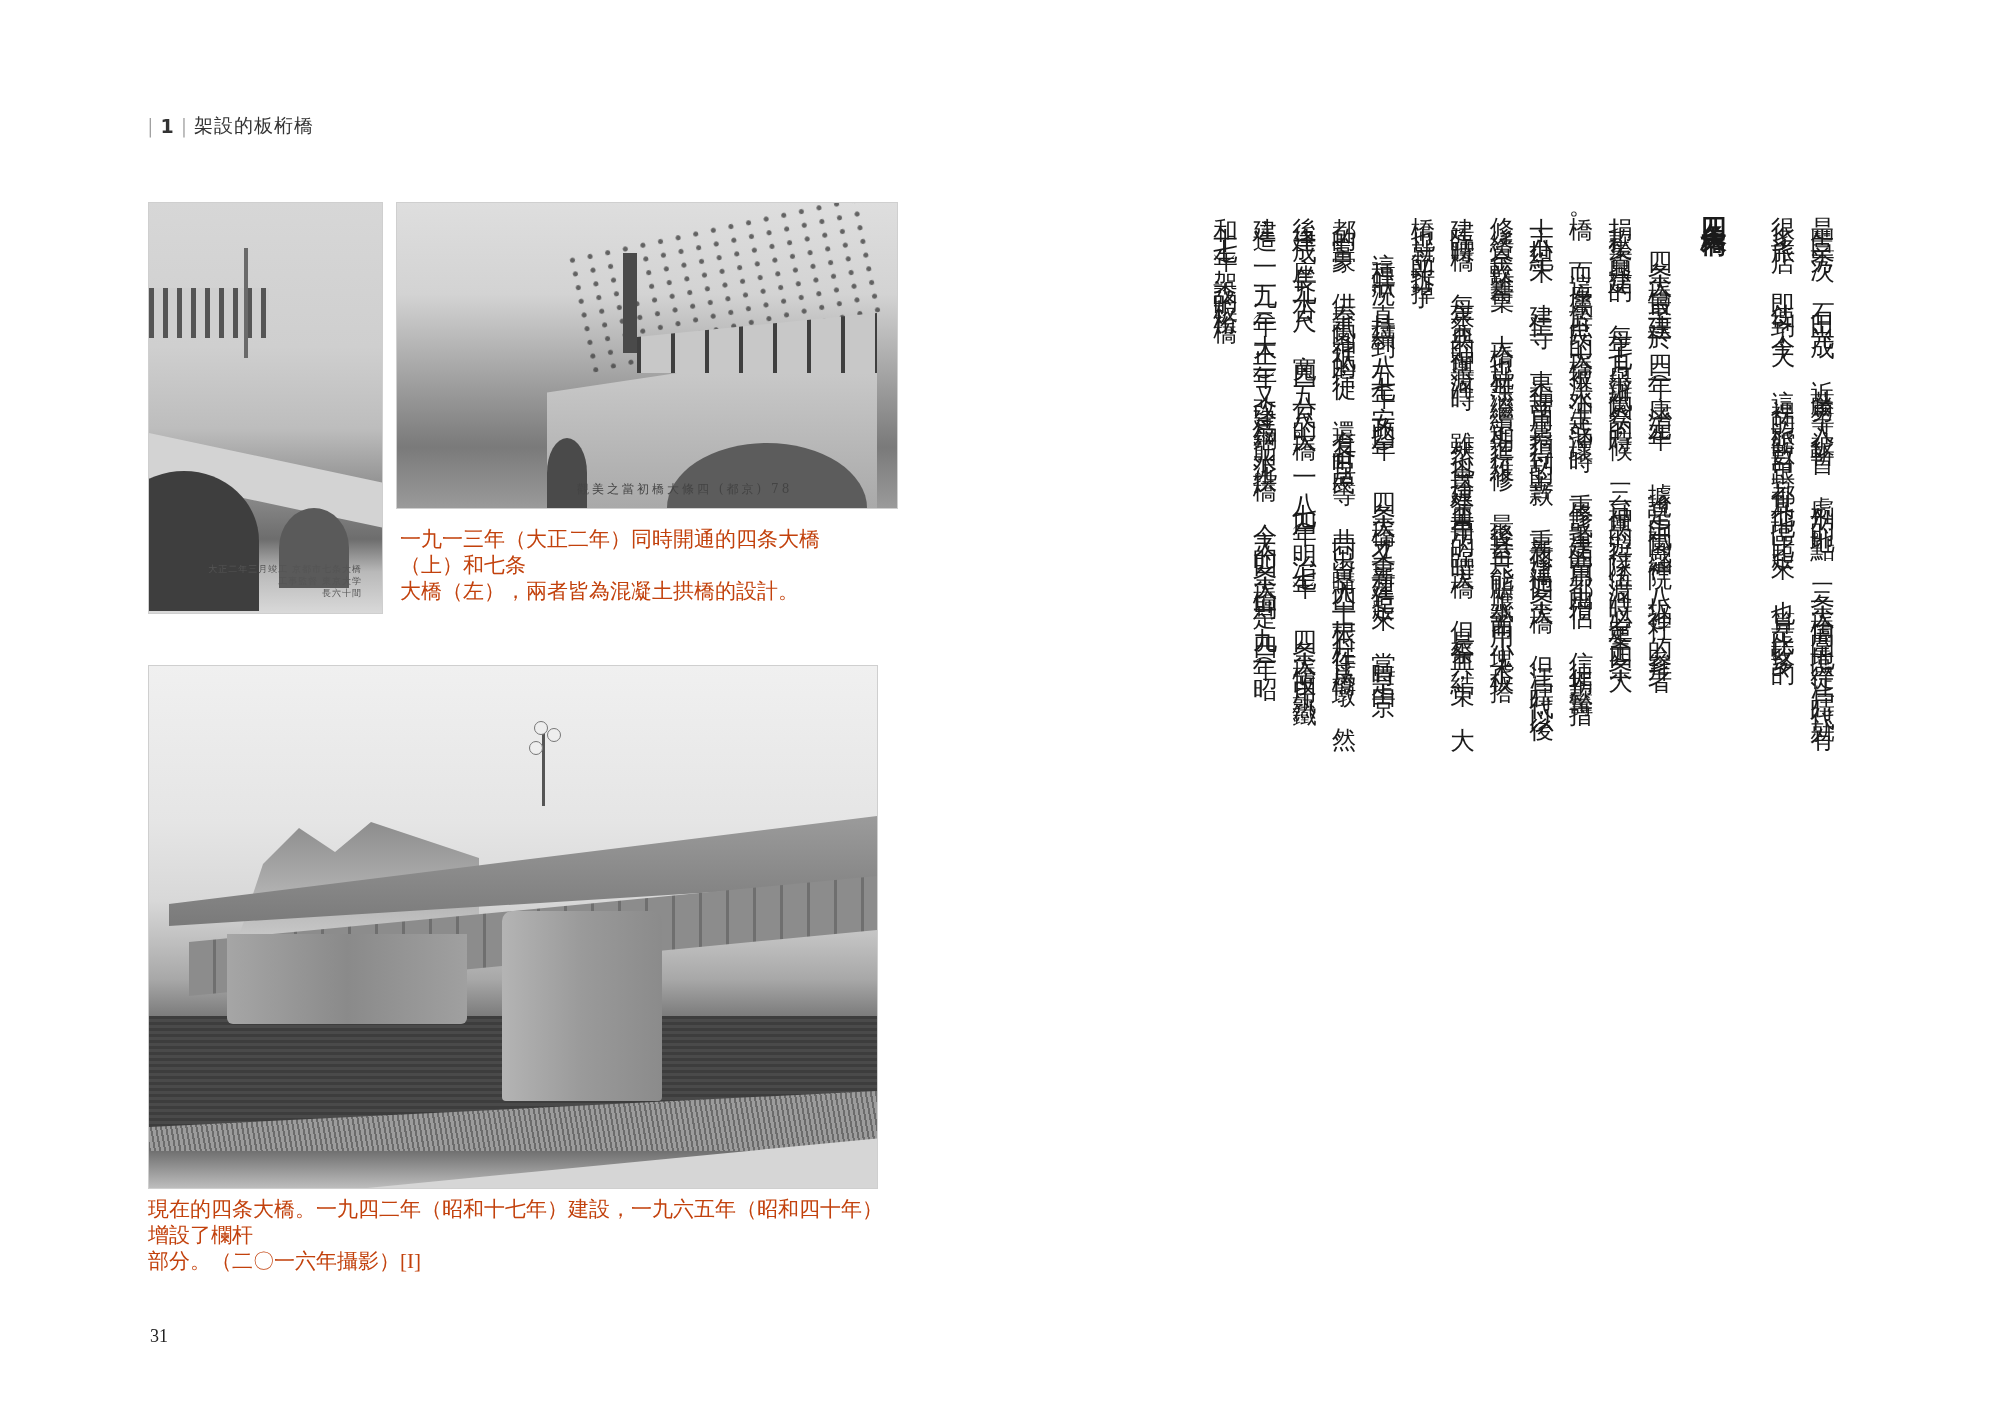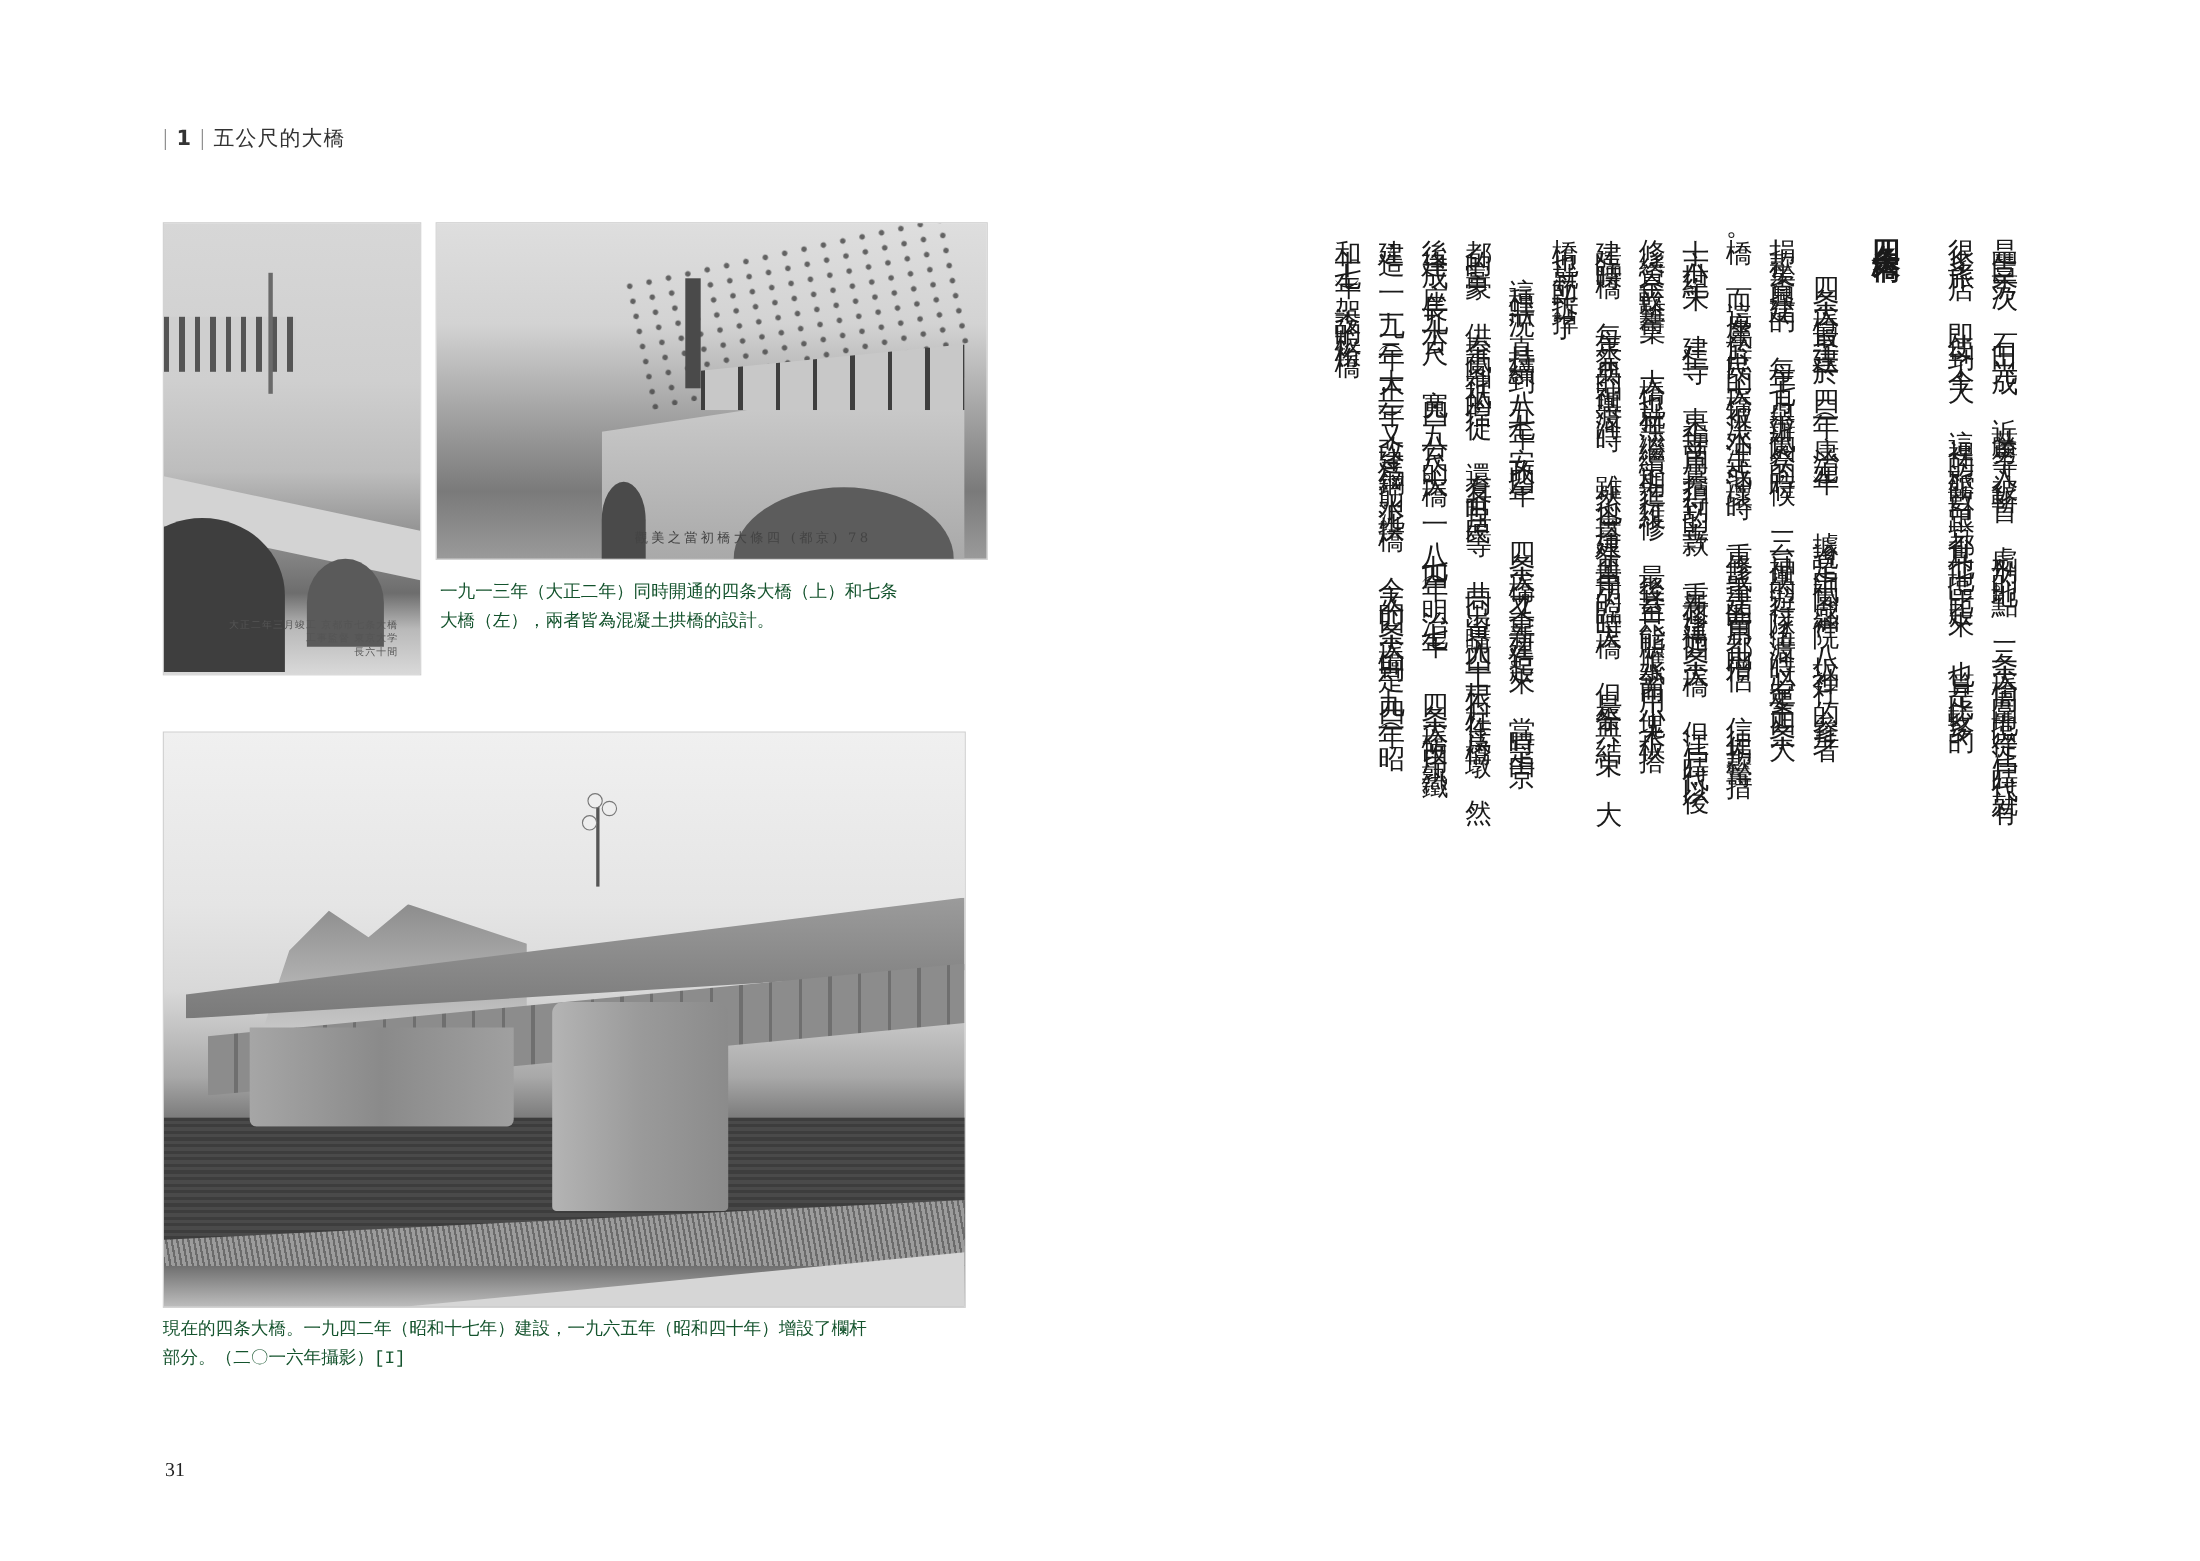--- a/index.html
+++ b/index.html
@@ -43,22 +43,22 @@
     .photo-shijo .bridge-body { position:absolute; left:150px; top:140px; width:330px; height:165px; background: linear-gradient(180deg,#cfcfcf,#a9a9a9); clip-path: polygon(0 30%, 100% 0, 100% 100%, 0 100%); }
     .photo-shijo .arch { position:absolute; left:270px; top:240px; width:200px; height:130px; border-radius:50% 50% 0 0; background:#5c5c5c; }
     .photo-shijo .arch-s { position:absolute; left:150px; top:235px; width:40px; height:70px; border-radius:50% 50% 0 0; background:#4a4a4a; }
     .photo-shijo .balustrade { position:absolute; left:240px; top:110px; width:240px; height:60px; background: repeating-linear-gradient(90deg,#3f3f3f 0 4px,#c8c8c8 4px 34px); clip-path: polygon(0 40%, 100% 0, 100% 100%, 0 100%); }
     .photo-shijo .tower { position:absolute; left:226px; top:50px; width:14px; height:100px; background:#4a4a4a; }
     .photo-shijo .flags { position:absolute; left:180px; top:20px; width:300px; height:120px;
       background: radial-gradient(circle at 20% 40%, #444 2px, transparent 3px) 0 0/18px 14px; transform: rotate(-12deg); opacity:.8; }
     .photo-shijo .label { position:absolute; left:180px; bottom:10px; font-size:12px; color:#444; letter-spacing:3px; }
 
     .caption {
-      position: absolute; font-family: Liberation Mono, monospace;
-      font-size: 16px; line-height: 26px; color: #14532d;
+      position: absolute; font-family: Liberation Serif, serif;
+      font-size: 21px; line-height: 26px; color: #c2410c;
     }
     .caption-top { left: 400px; top: 526px; width: 480px; }
     .caption-bottom { left: 148px; top: 1196px; width: 735px; }
 
     
     .photo-modern {
       left: 148px; top: 665px; width: 728px; height: 522px;
       background: linear-gradient(180deg, #f0f0f0 0%, #e5e5e5 30%, #d8d8d8 45%, #a8a8a8 60%, #4a4a4a 75%, #3a3a3a 88%, #bdbdbd 100%);
     }
     .photo-modern .building { position:absolute; left:90px; top:150px; width:240px; height:120px; background:linear-gradient(180deg,#8a8a8a,#c7c7c7); clip-path: polygon(10% 40%, 25% 10%, 40% 30%, 55% 5%, 100% 35%, 100% 100%, 0 100%); }
@@ -89,21 +89,21 @@
     }
   </style>
 </head>
 <body>
 
 <div class="page page-left">
   <div class="running-head">
     <span class="bar">|</span>
     <span class="chap">1</span>
     <span class="bar">|</span>
-    <span>五公尺的大橋</span>
+    <span>架設的板桁橋</span>
   </div>
 
   <div class="photo photo-shichijo">
     <div class="rail"></div>
     <div class="lamp"></div>
     <div class="deck"></div>
     <div class="arch1"></div>
     <div class="arch2"></div>
 
     <div class="stamp">

